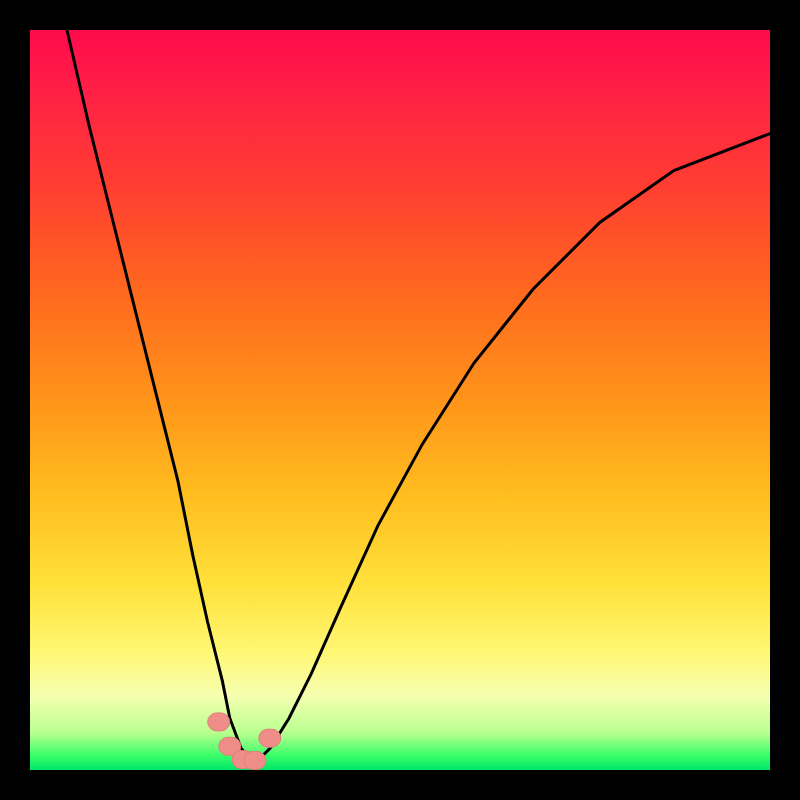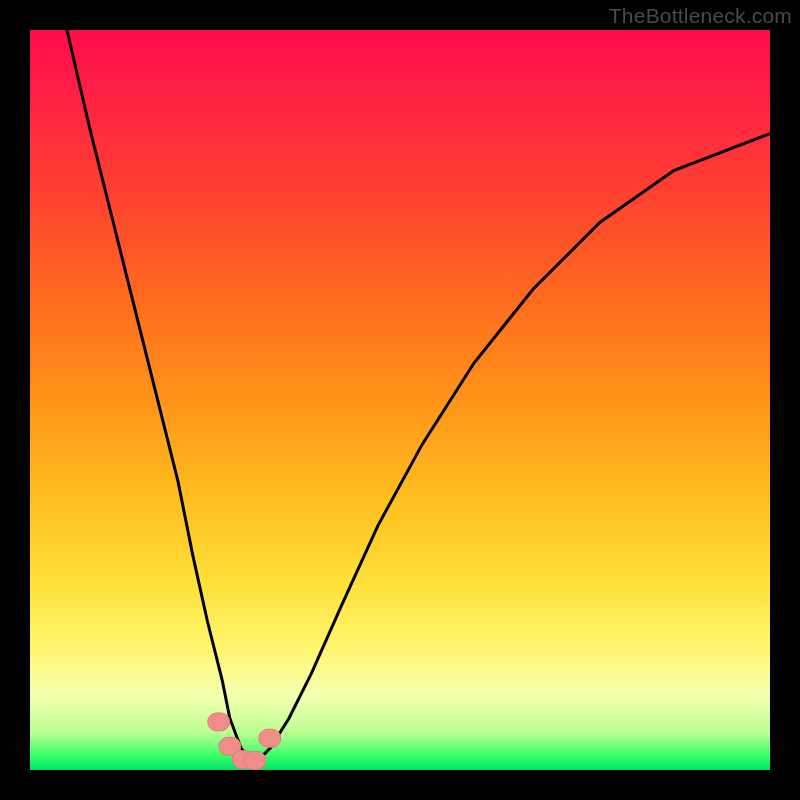--- a/index.html
+++ b/index.html
@@ -53,21 +53,20 @@
     top: 0;
     width: 740px;
     height: 740px;
     overflow: visible;
   }
 </style>
 </head>
 <body>
 
 <div class="frame">
-  <div class="tag">TheBottleneck.com</div>
   <div class="plot">
     <svg class="curve" viewBox="0 0 740 740">
       <path fill="none" stroke-width="3" stroke-linecap="round" id="curvePath" stroke="#000000" d="M37.0 0.0 L59.2 96.2 L81.4 185.0 L103.6 273.8 L125.8 362.6 L148.0 451.4 L162.8 525.4 L177.6 592.0 L192.4 651.2 L199.8 688.2 L210.9 717.8 L222.0 732.6 L229.4 728.9 L240.5 717.8 L259.0 688.2 L281.2 643.8 L310.8 577.2 L347.8 495.8 L392.2 414.4 L444.0 333.0 L503.2 259.0 L569.8 192.4 L643.8 140.6 L740.0 103.6"></path>
       <g id="markerGroup">
           <rect x="177.7" y="682.9" width="22" height="18" rx="9" fill="#ef8e89" stroke="#e27b76" stroke-width="1"></rect>
           <rect x="188.8" y="707.3" width="22" height="18" rx="9" fill="#ef8e89" stroke="#e27b76" stroke-width="1"></rect>
           <rect x="202.1" y="720.6" width="22" height="18" rx="9" fill="#ef8e89" stroke="#e27b76" stroke-width="1"></rect>
           <rect x="214.0" y="721.4" width="22" height="18" rx="9" fill="#ef8e89" stroke="#e27b76" stroke-width="1"></rect>
           <rect x="228.8" y="699.2" width="22" height="18" rx="9" fill="#ef8e89" stroke="#e27b76" stroke-width="1"></rect>
         </g>

